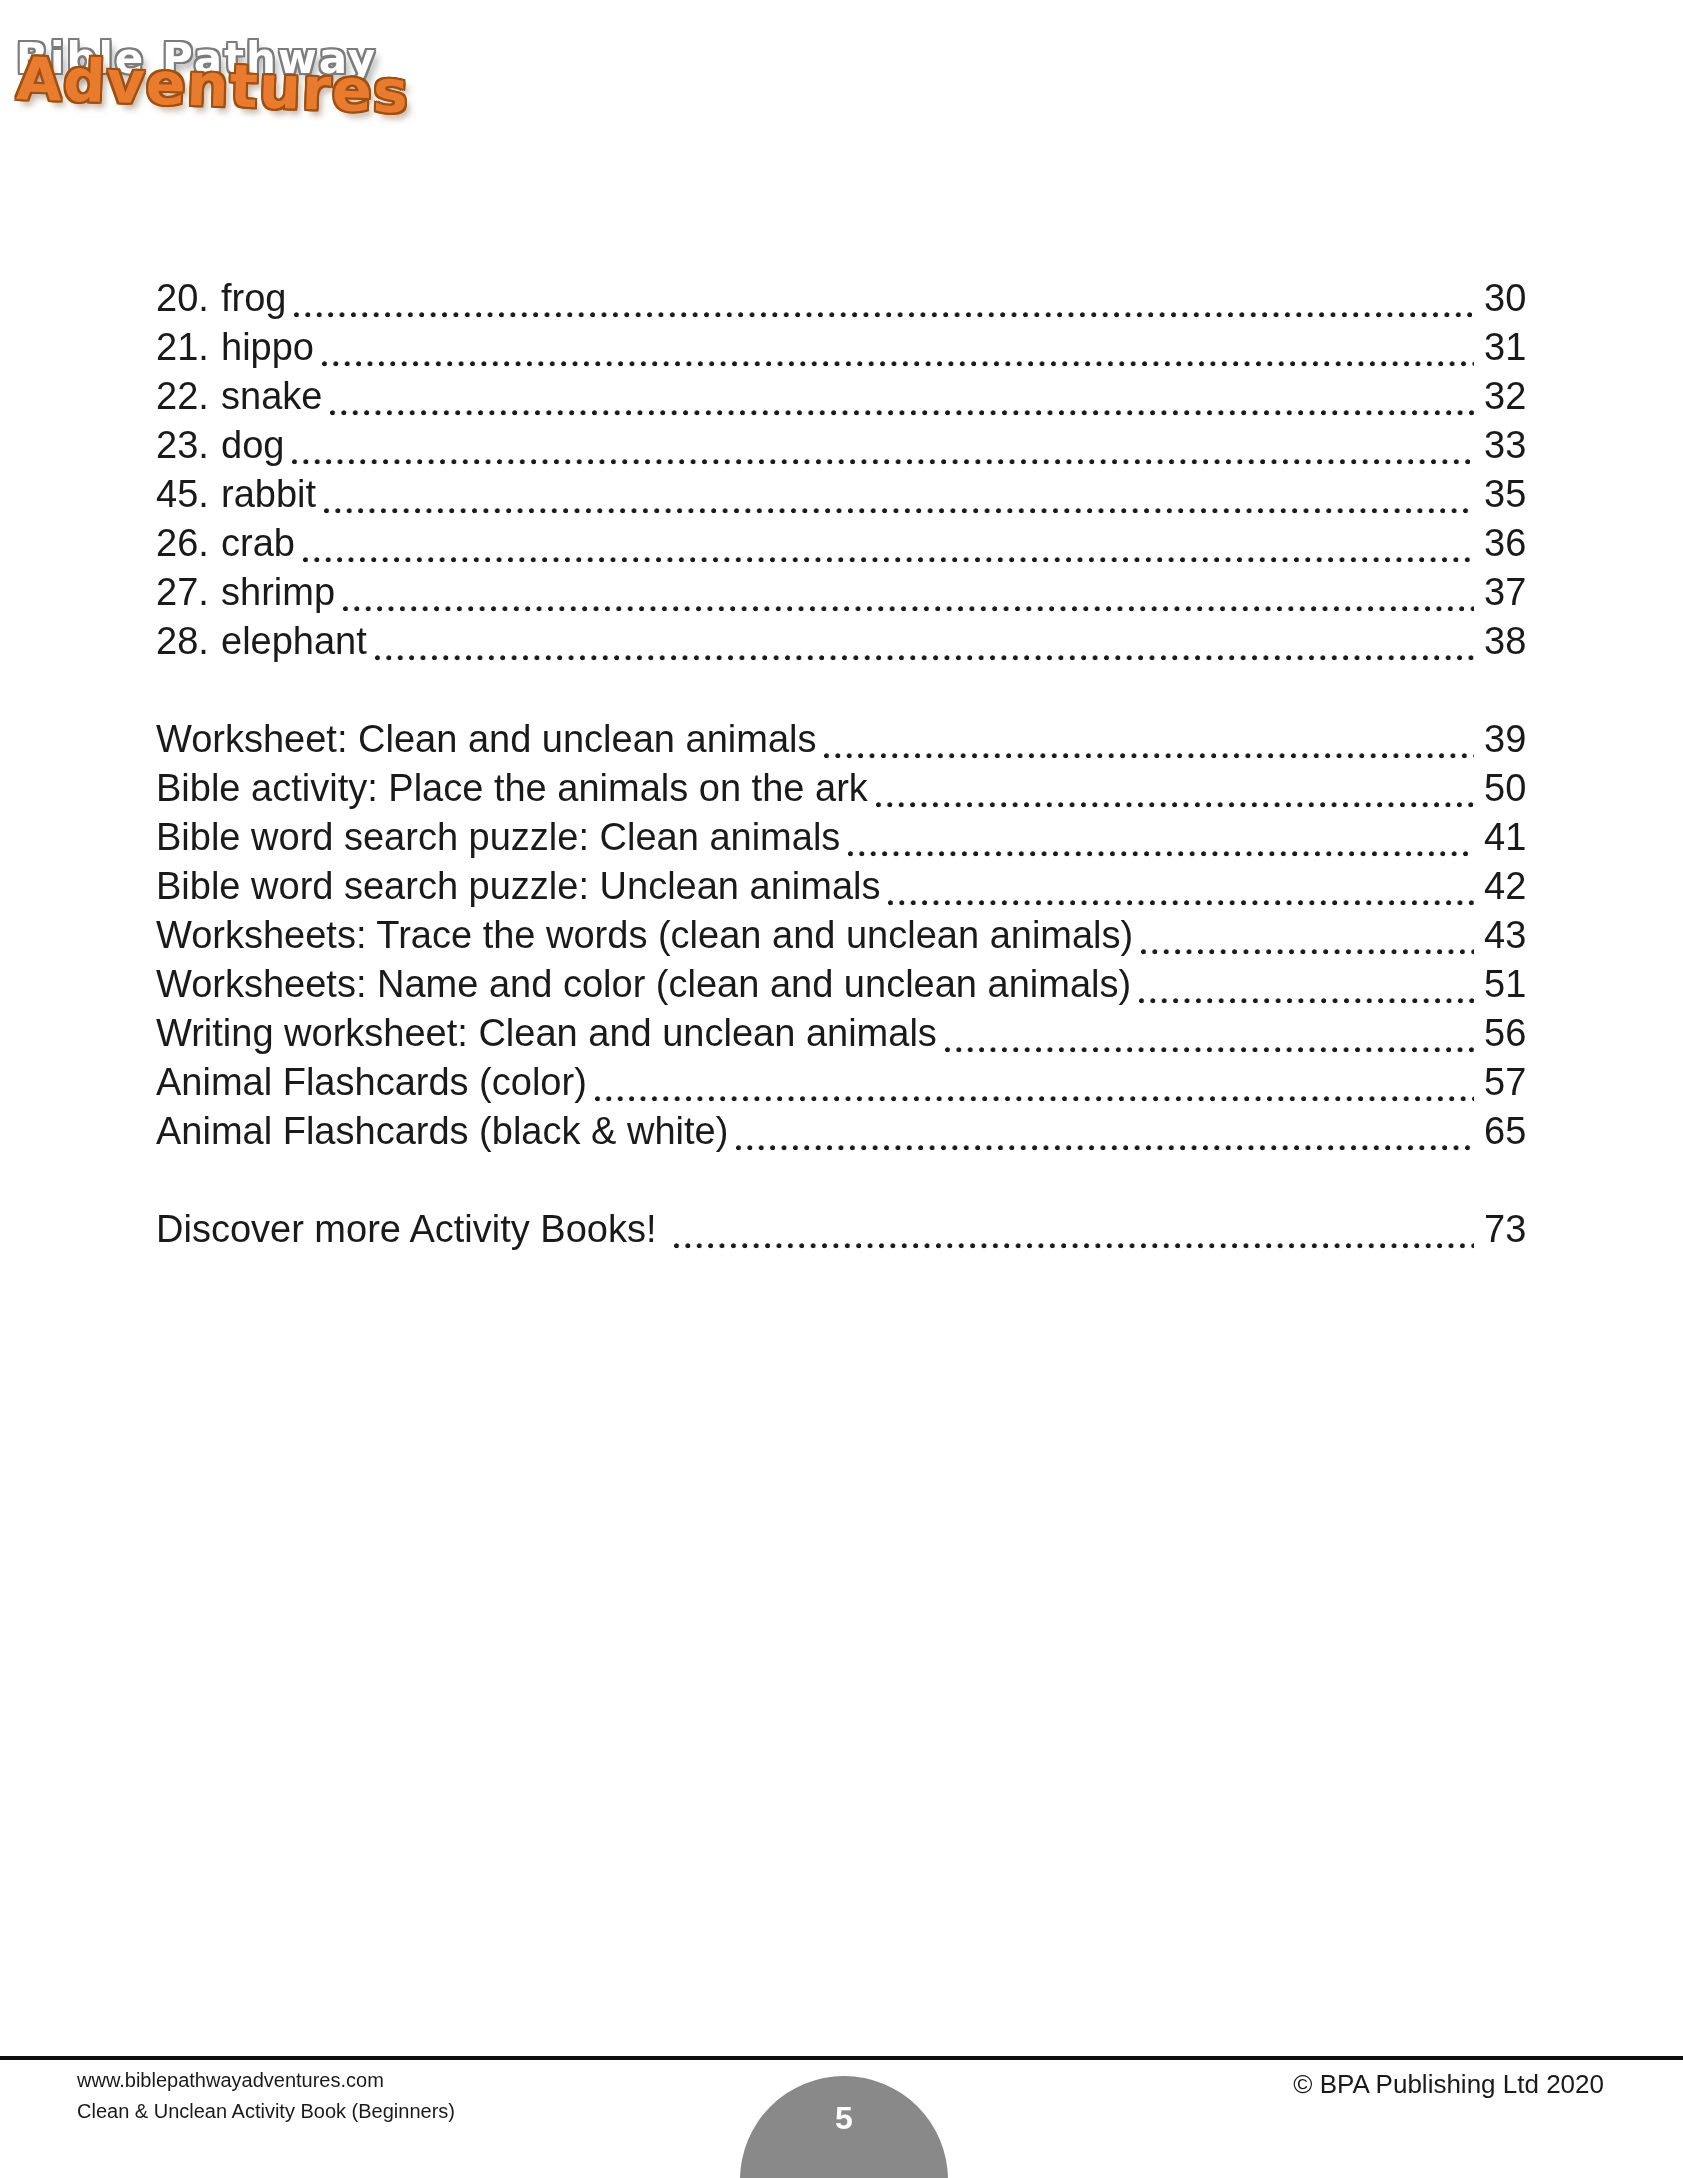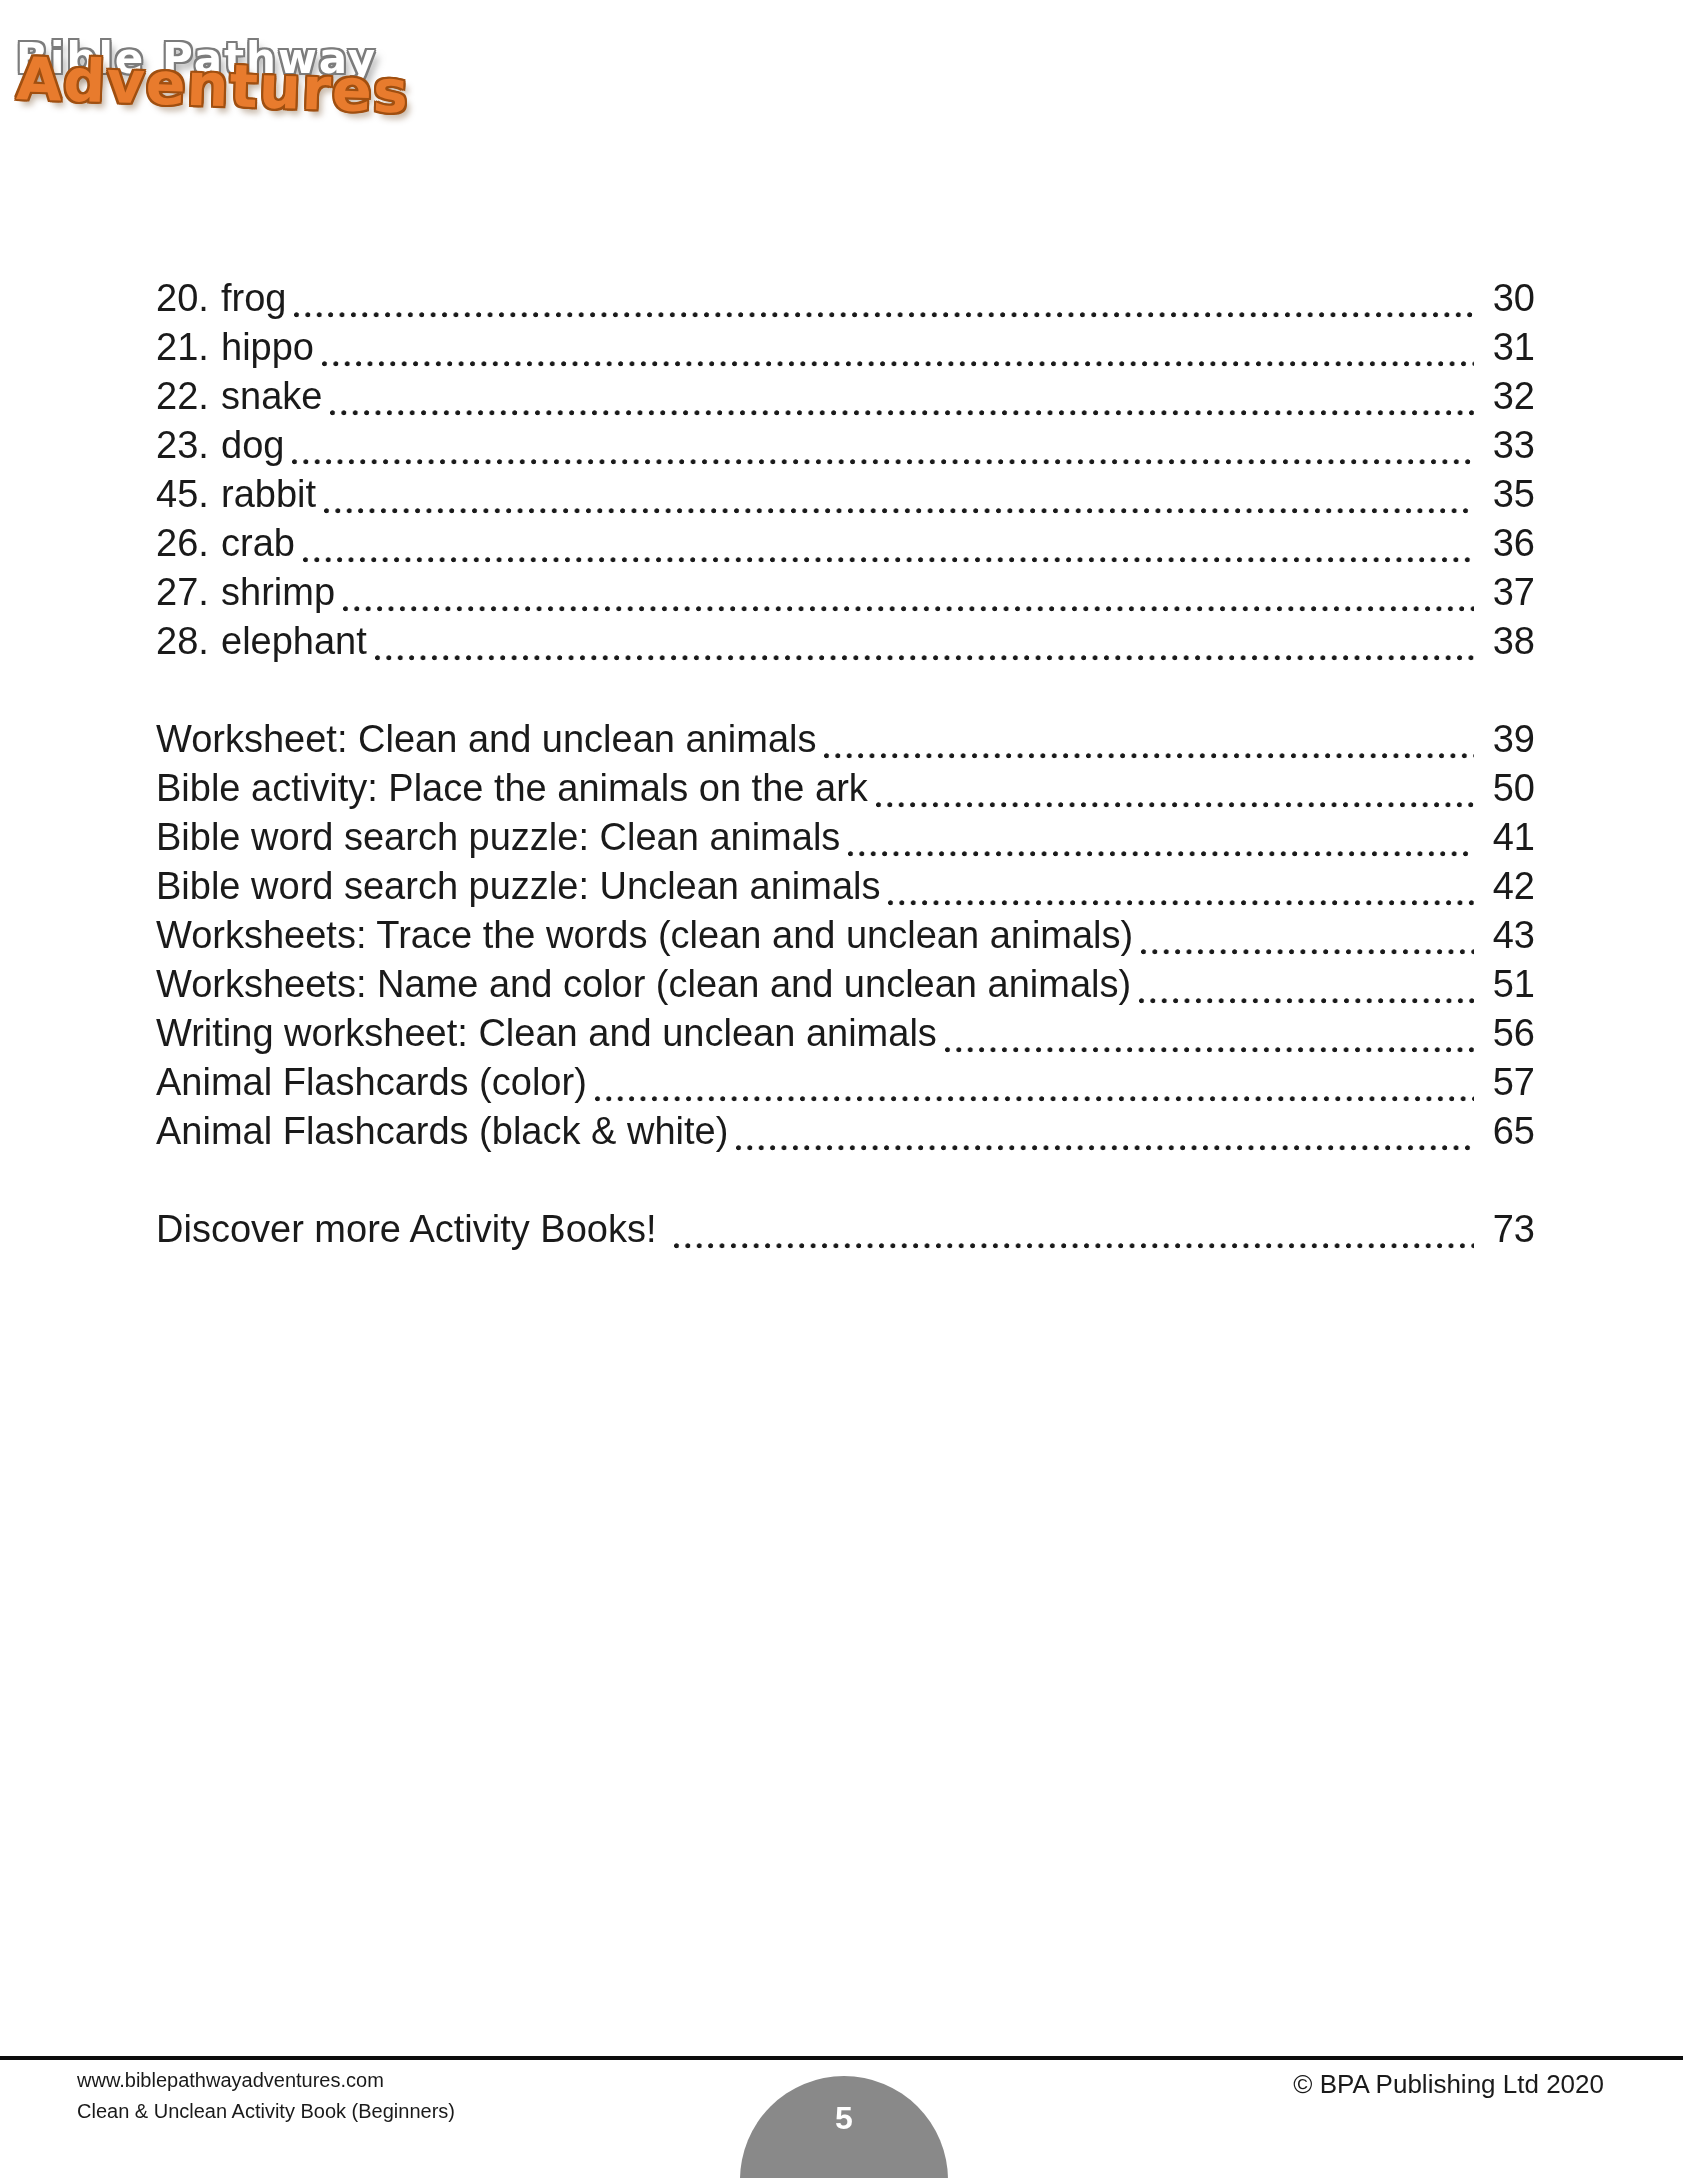--- a/index.html
+++ b/index.html
@@ -55,21 +55,21 @@
   .leader {
     flex: 1 1 auto;
     align-self: flex-end;
     height: 6px;
     margin: 0 10px 8px 8px;
     background-image: radial-gradient(circle at 2.5px 2.8px, #1a1a1a 2.1px, transparent 2.8px);
     background-size: 11.4px 6px;
     background-repeat: repeat-x;
   }
   .row.discover .leader { margin-left: 18px; }
-  .page { flex: none; min-width: 51px; text-align: right; }
+  .page { flex: none; min-width: 51px; }
   .spacer { height: 49px; }
 
   
   .rule { position: absolute; left: 0; right: 0; top: 2056px; height: 4px; background: #0d0d0d; }
   .footer-left {
     position: absolute; left: 77px; top: 2065px;
     font-size: 20px; line-height: 31px;
   }
   .footer-right { position: absolute; right: 79px; top: 2069px; font-size: 26px; }
   .page-circle {

